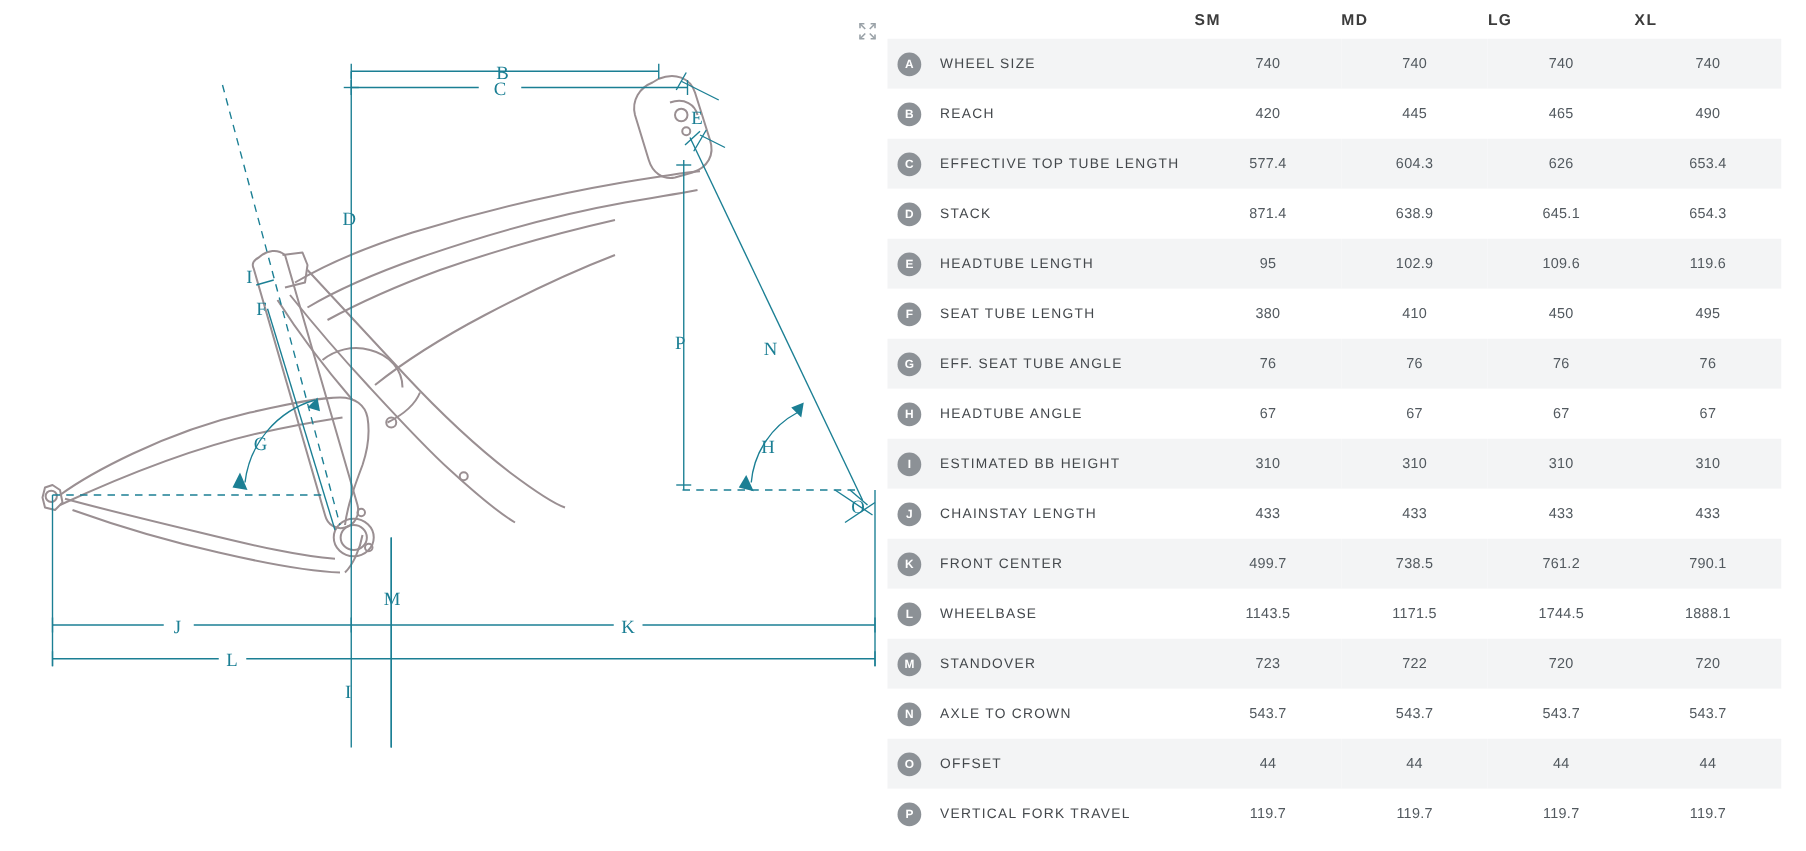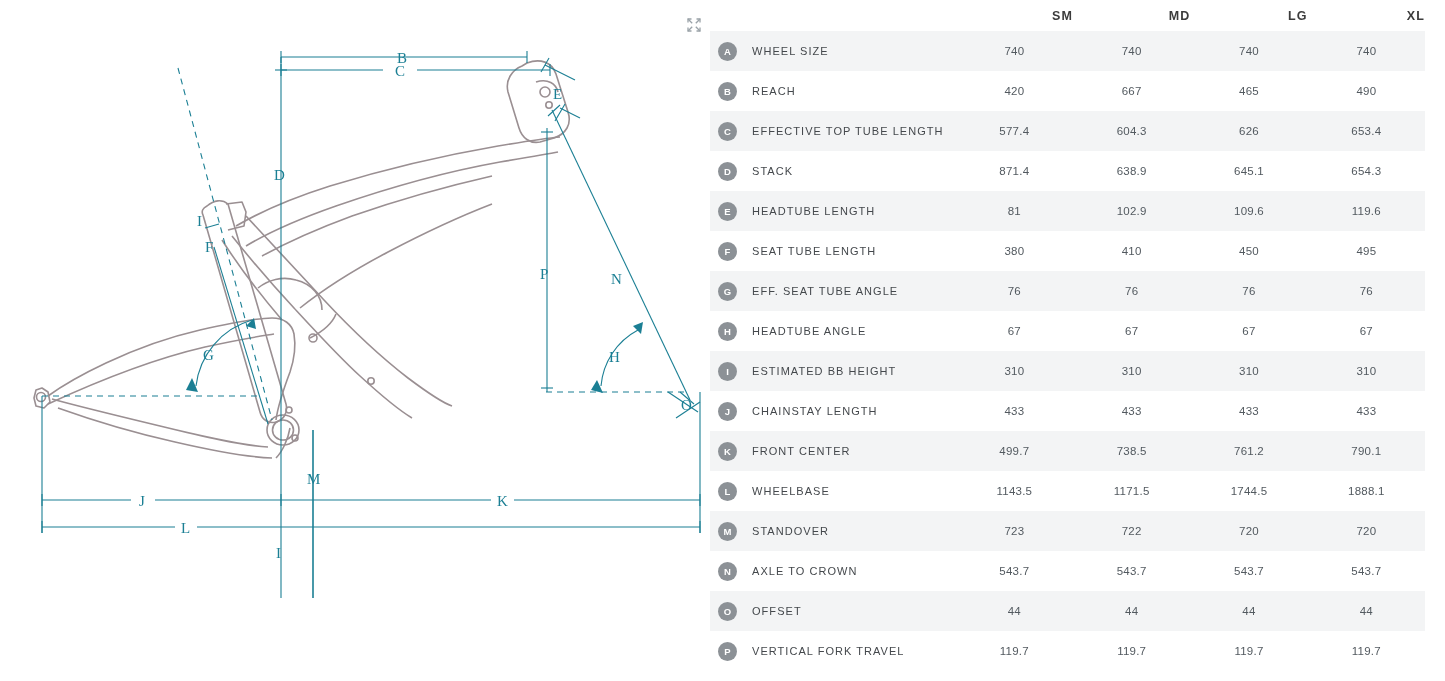--- a/index.html
+++ b/index.html
@@ -55,21 +55,21 @@
   }
   table.specs col.c-label { width: 245px; }
   table.specs col.c-size  { width: 117px; }
 
   table.specs thead th {
     height: 31px;
     font-size: 12.5px;
     font-weight: bold;
     letter-spacing: 0.09em;
     color: #3c3c3c;
-    text-align: right;
+    text-align: left;
     vertical-align: middle;
     padding: 0;
     background: #ffffff;
   }
   table.specs thead th.blank { background: #ffffff; }
 
   table.specs tbody tr { height: 40px; }
   table.specs tbody tr.odd  td { background: #f3f4f5; }
   table.specs tbody tr.even td { background: #ffffff; }
 
@@ -304,21 +304,21 @@
           <td class="val">740</td>
         </tr>
         <tr class="even">
           <td class="label">
             <div class="label-wrap">
               <span class="badge">B</span>
               <span class="label-text">REACH</span>
             </div>
           </td>
           <td class="val">420</td>
-          <td class="val">667</td>
+          <td class="val">445</td>
           <td class="val">465</td>
           <td class="val">490</td>
         </tr>
         <tr class="odd">
           <td class="label">
             <div class="label-wrap">
               <span class="badge">C</span>
               <span class="label-text">EFFECTIVE TOP TUBE LENGTH</span>
             </div>
           </td>
@@ -339,21 +339,21 @@
           <td class="val">645.1</td>
           <td class="val">654.3</td>
         </tr>
         <tr class="odd">
           <td class="label">
             <div class="label-wrap">
               <span class="badge">E</span>
               <span class="label-text">HEADTUBE LENGTH</span>
             </div>
           </td>
-          <td class="val">81</td>
+          <td class="val">95</td>
           <td class="val">102.9</td>
           <td class="val">109.6</td>
           <td class="val">119.6</td>
         </tr>
         <tr class="even">
           <td class="label">
             <div class="label-wrap">
               <span class="badge">F</span>
               <span class="label-text">SEAT TUBE LENGTH</span>
             </div>

